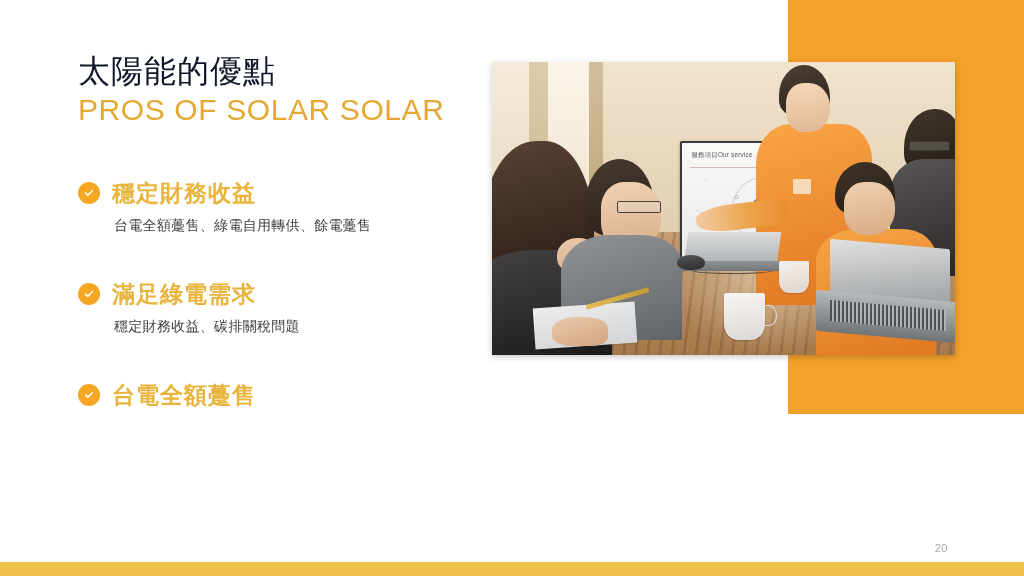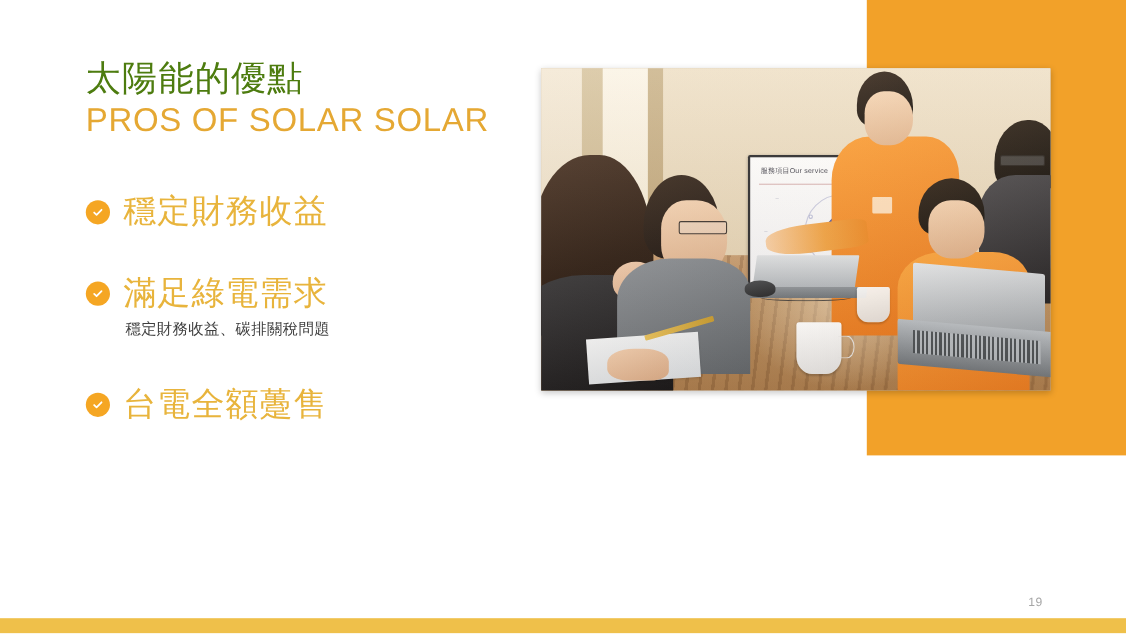--- a/index.html
+++ b/index.html
@@ -33,21 +33,21 @@
 
   
   .title-block {
     position:absolute;
     left:78px; top:52px;
     width:420px;
   }
   .title-zh {
     font-size:32px;
     line-height:38px;
-    color:#4d7c0f;
+    color:#0f172a;
     font-weight:400;
     letter-spacing:1px;
     white-space:nowrap;
   }
   .title-en {
     margin-top:2px;
     font-size:30px;
     line-height:36px;
     color:#e5a833;
     font-weight:300;
@@ -73,24 +73,24 @@
     flex:0 0 auto;
     width:22px; height:22px;
     border-radius:50%;
     background:#f5a623;
     display:flex;
     align-items:center;
     justify-content:center;
   }
   .check-badge svg { display:block; }
   .bullet-title {
-    font-size:30px;
+    font-size:23px;
     line-height:30px;
     color:#e8b43c;
-    font-weight:400;
+    font-weight:700;
     letter-spacing:1px;
     white-space:nowrap;
   }
   .bullet-sub {
     margin-left:36px;
     margin-top:7px;
     font-size:14px;
     line-height:20px;
     color:#3f3f3f;
     letter-spacing:0.3px;
@@ -434,20 +434,21 @@
 
     <div class="bullet-item gap-lg">
       <div class="bullet-head">
         <span class="check-badge">
           <svg width="12" height="12" viewBox="0 0 12 12" aria-hidden="true">
             <path d="M2.6 6.2 L4.8 8.3 L9.3 3.7" fill="none" stroke="#ffffff" stroke-width="1.6" stroke-linecap="round" stroke-linejoin="round"></path>
           </svg>
         </span>
         <span class="bullet-title">穩定財務收益</span>
       </div>
+      <div class="bullet-sub">台電全額躉售、綠電自用轉供、餘電躉售</div>
     </div>
 
     <div class="bullet-item gap-lg">
       <div class="bullet-head">
         <span class="check-badge">
           <svg width="12" height="12" viewBox="0 0 12 12" aria-hidden="true">
             <path d="M2.6 6.2 L4.8 8.3 L9.3 3.7" fill="none" stroke="#ffffff" stroke-width="1.6" stroke-linecap="round" stroke-linejoin="round"></path>
           </svg>
         </span>
         <span class="bullet-title">滿足綠電需求</span>
@@ -542,17 +543,17 @@
       <div class="hand-pen"></div>
 
       <div class="mug mug2"></div>
       <div class="mug mug1"></div>
       <div class="mug1-handle"></div>
 
       <div class="photo-tint"></div>
     </div>
   </div>
 
-  <div class="page-number">19</div>
+  <div class="page-number">20</div>
 
   <div class="deco-bottom-bar"></div>
 
 </div>
 
 </body></html>

